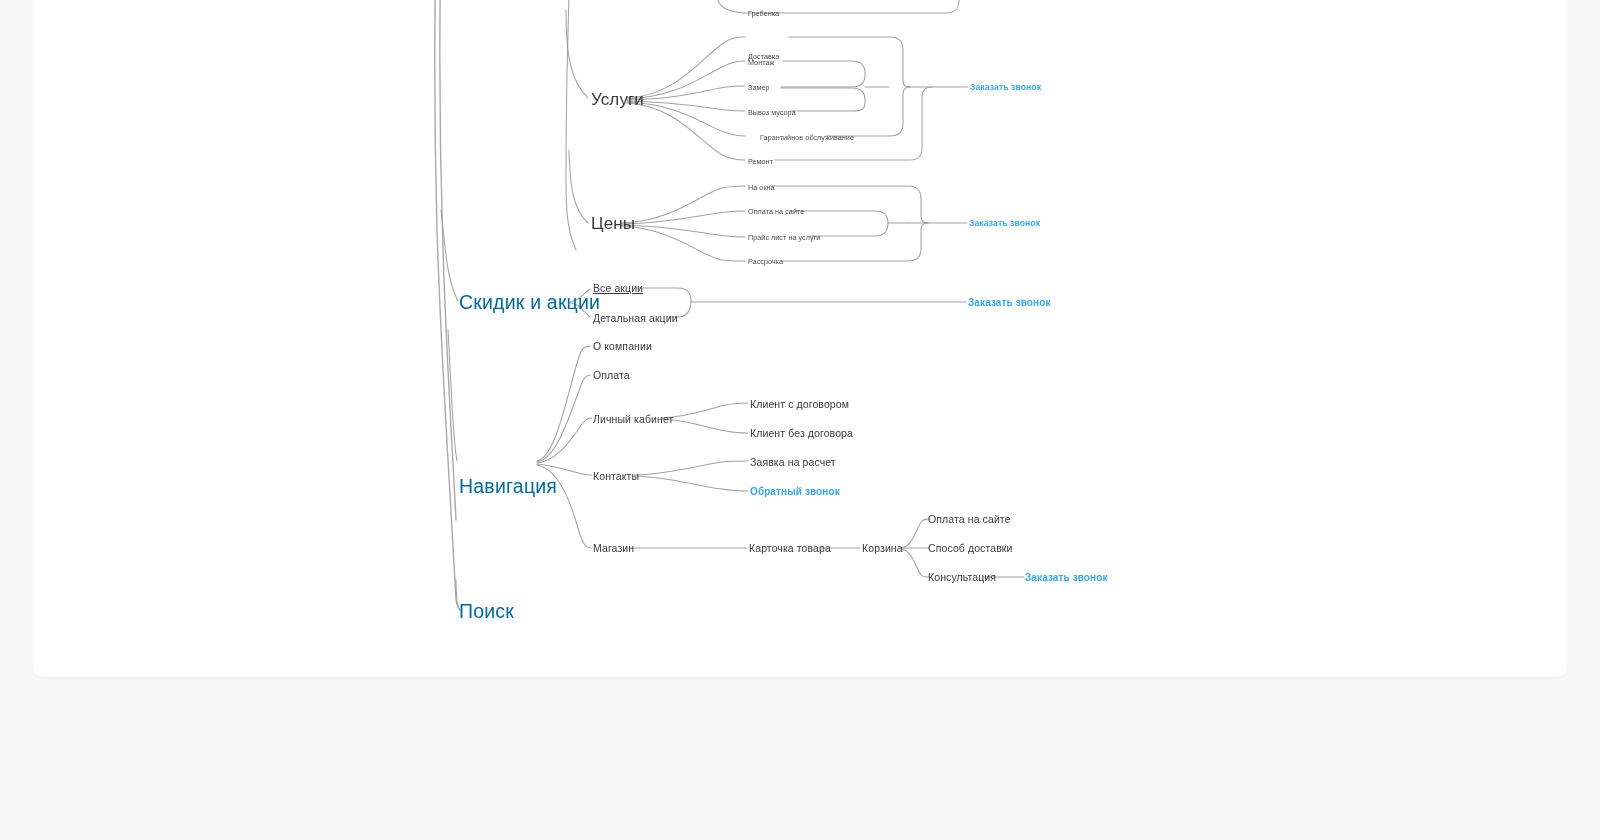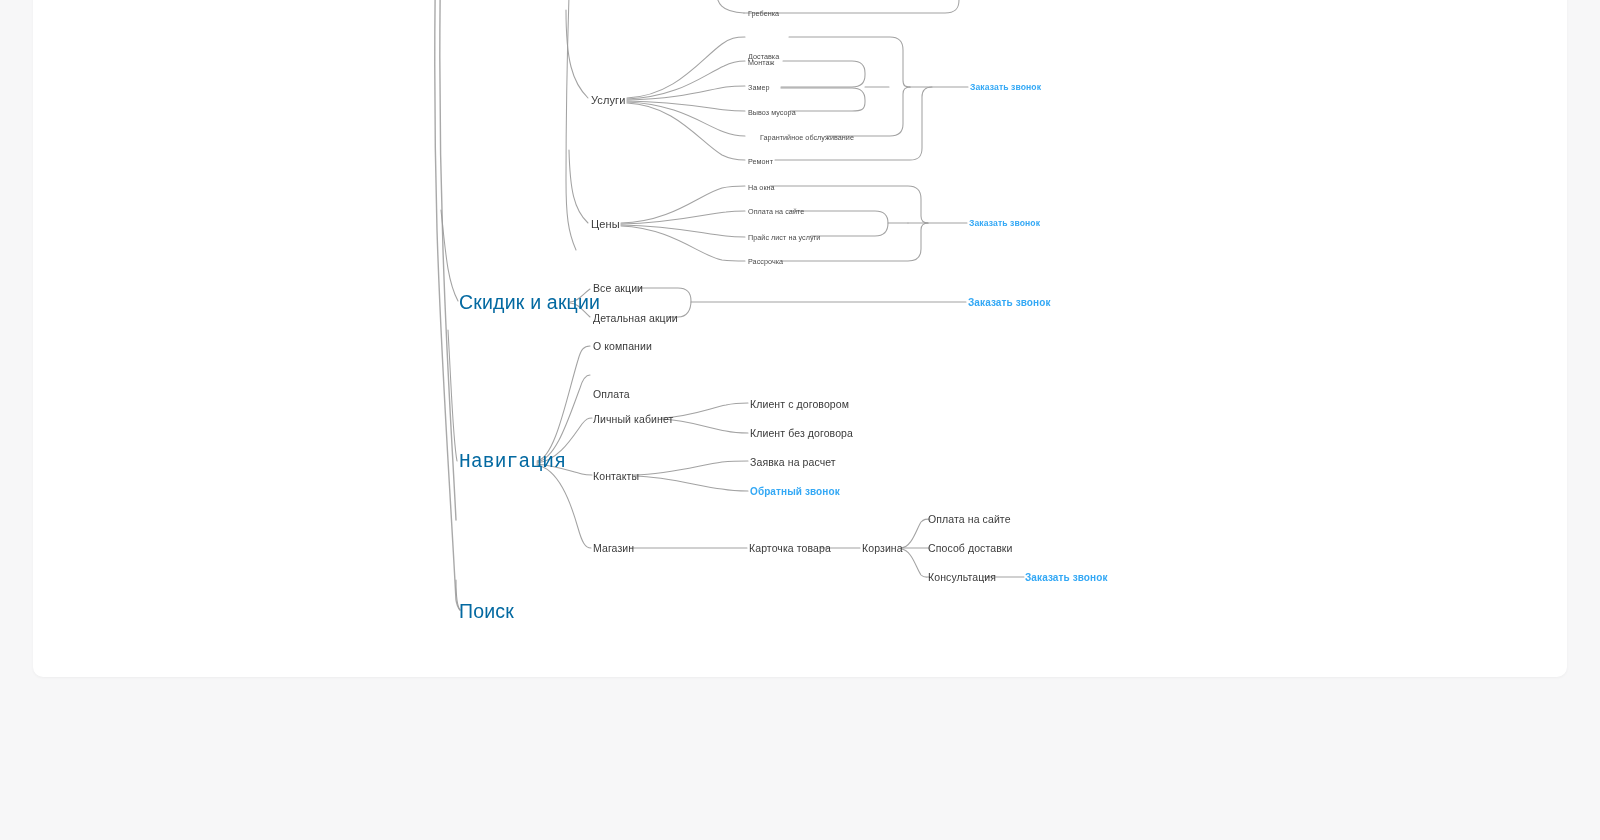--- a/index.html
+++ b/index.html
@@ -57,21 +57,21 @@
     color: #2b2b2b;
     transform: translateY(-50%);
     letter-spacing: 0.1px;
   }
   .lvl-root {
     font-size: 19.5px;
     color: #0369a1;
     letter-spacing: 0.2px;
   }
   .lvl-mid {
-    font-size: 11px;
+    font-size: 17px;
     color: #3a3a3a;
   }
   .lvl-sub {
     font-size: 7.2px;
     color: #4a4a4a;
     letter-spacing: 0.05px;
   }
   .lvl-sub-b {
     font-size: 10.5px;
     color: #3a3a3a;
@@ -171,27 +171,27 @@
   <div class="node-label cta cta-sm" style="left:970px; top:87px; color:#33a8f5;">Заказать звонок</div>
 
   <div class="node-label lvl-mid" style="left:591px; top:224px;">Цены</div>
   <div class="node-label lvl-sub" style="left:748px; top:187px;">На окна</div>
   <div class="node-label lvl-sub" style="left:748px; top:211px;">Оплата на сайте</div>
   <div class="node-label lvl-sub" style="left:748px; top:237px;text-align:center;">Прайс лист на услуги</div>
   <div class="node-label lvl-sub" style="left:748px; top:261px;">Рассрочка</div>
   <div class="node-label cta cta-sm" style="left:969px; top:223px; color:#33a8f5;">Заказать звонок</div>
 
   <div class="node-label lvl-root" style="left:459px; top:302px;">Скидик и акции</div>
-  <div class="node-label lvl-sub-b" style="left:593px; top:288px;">Все акции</div>
+  <div class="node-label lvl-sub-b" style="left:593px; top:288px;text-decoration:underline;">Все акции</div>
   <div class="node-label lvl-sub-b" style="left:593px; top:318px;">Детальная акции</div>
   <div class="node-label cta cta-md" style="left:968px; top:302px; color:#33a8f5;">Заказать звонок</div>
 
-  <div class="node-label lvl-root" style="left:459px; top:462px;font-family:Liberation Mono, monospace;">Навигация</div>
+  <div class="node-label lvl-root" style="left:459px; top:486px;">Навигация</div>
   <div class="node-label lvl-sub-b" style="left:593px; top:346px;">О компании</div>
-  <div class="node-label lvl-sub-b" style="left:593px; top:394px;text-align:right;">Оплата</div>
+  <div class="node-label lvl-sub-b" style="left:593px; top:375px;text-align:right;">Оплата</div>
   <div class="node-label lvl-sub-b" style="left:593px; top:419px;">Личный кабинет</div>
   <div class="node-label lvl-sub-b" style="left:593px; top:476px;">Контакты</div>
   <div class="node-label lvl-sub-b" style="left:593px; top:548px;">Магазин</div>
 
   <div class="node-label lvl-sub-b" style="left:750px; top:404px;">Клиент с договором</div>
   <div class="node-label lvl-sub-b" style="left:750px; top:433px;">Клиент без договора</div>
 
   <div class="node-label lvl-sub-b" style="left:750px; top:462px;">Заявка на расчет</div>
   <div class="node-label cta cta-md" style="left:750px; top:491px; color:#33a8f5;">Обратный звонок</div>
 

